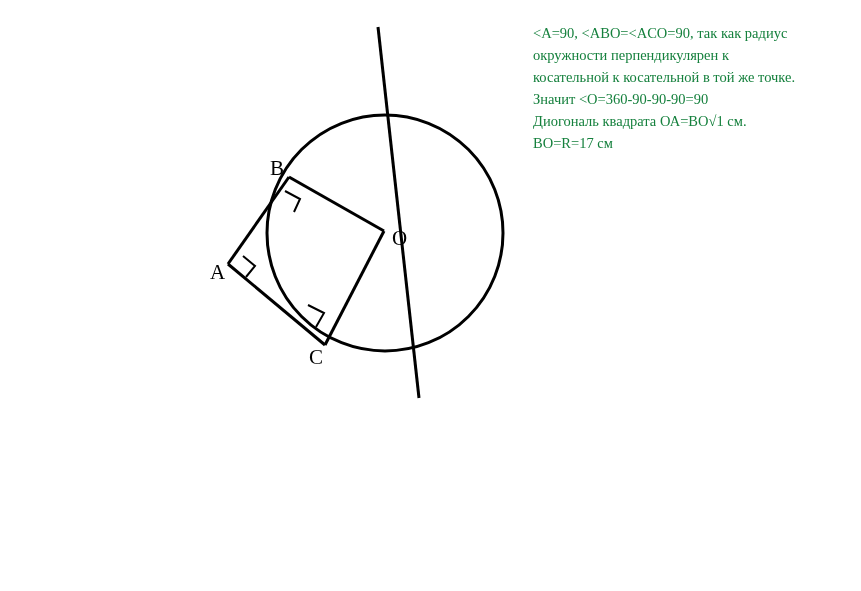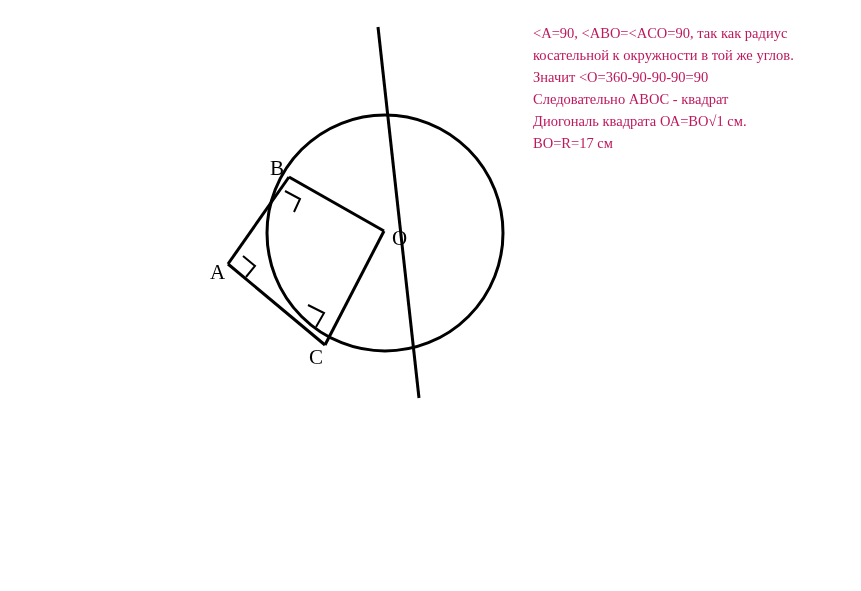--- a/index.html
+++ b/index.html
@@ -30,21 +30,21 @@
     fill: #000000;
   }
   #solution {
     position: absolute;
     left: 533px;
     top: 22px;
     width: 320px;
     font-family: "Liberation Serif", serif;
     font-size: 14.5px;
     line-height: 22px;
-    color: #be185d;
+    color: #15803d;
   }
   #solution .line {
     white-space: pre-wrap;
   }
 </style>
 </head>
 <body>
 
 <div id="canvas-wrap">
   <svg class="figure" width="540" height="591" viewBox="0 0 540 591">
@@ -69,18 +69,18 @@
 
     <text class="label" x="210" y="279">A</text>
     <text class="label" x="270" y="175">B</text>
     <text class="label" x="309" y="364">C</text>
     <text class="label" x="392" y="245">O</text>
   </svg>
 </div>
 
 <div id="solution">
   <div class="line">&lt;A=90, &lt;ABO=&lt;ACO=90, так как радиус</div>
-  <div class="line">косательной к окружности в той же углов.</div>
+  <div class="line">окружности перпендикулярен к</div>
+  <div class="line">косательной к косательной в той же точке.</div>
   <div class="line">Значит &lt;O=360-90-90-90=90</div>
-  <div class="line">Следовательно АВОС - квадрат</div>
   <div class="line">Диогональ квадрата ОА=ВО√1 см.</div>
   <div class="line">ВО=R=17 см</div>
 </div>
 
 </body></html>

